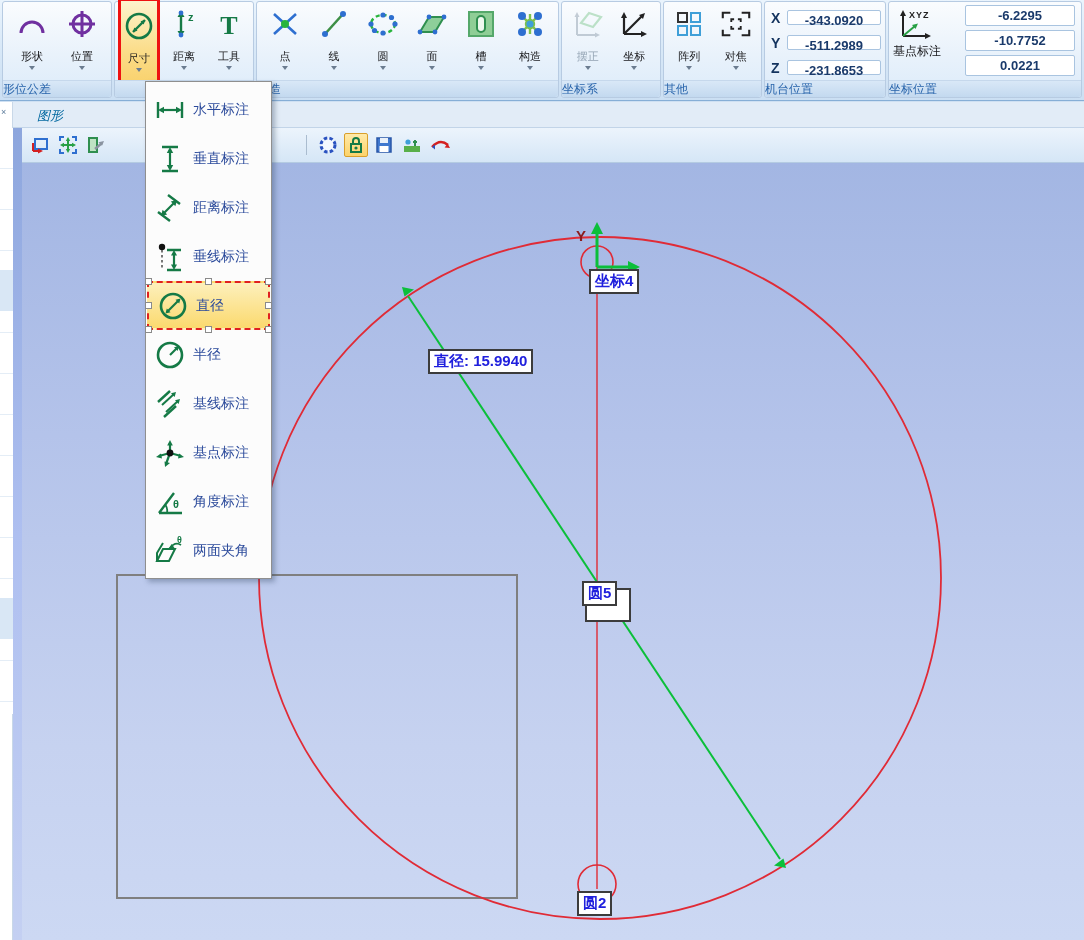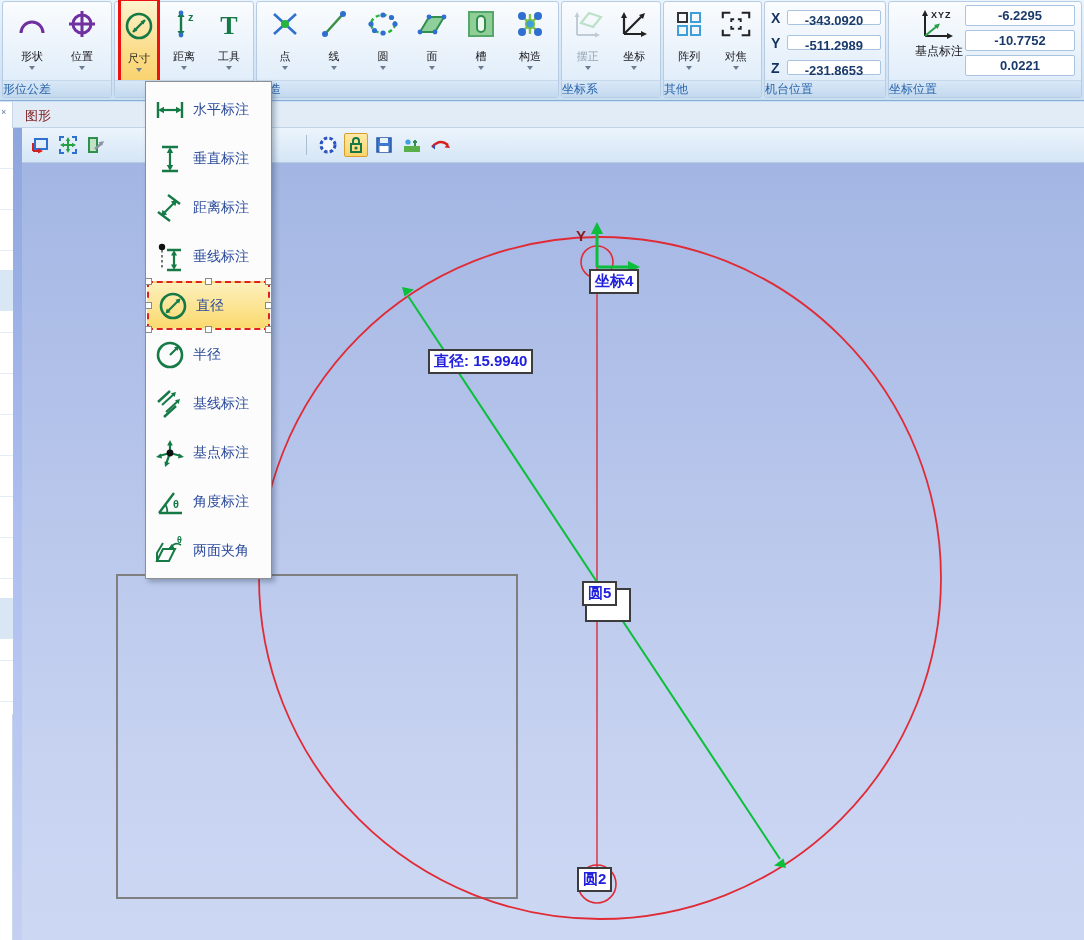--- a/index.html
+++ b/index.html
@@ -30,39 +30,39 @@
   .rbtn.disabled .ric { opacity:.55; }
   .rbtn.active-red { background:linear-gradient(180deg,#fdf3cd 0%,#fbdd8a 55%,#f9cf66 100%);
     border:3px solid #ee1111; border-radius:2px; height:96px; margin-top:-4px; padding-top:8px; }
 
   
   .pos-rows { position:absolute; left:6px; top:3px; right:4px; }
   .pos-row { display:flex; align-items:center; height:25px; }
   .pos-axis { width:16px; font-size:14px; font-weight:bold; color:#13335e; }
   .valbox { flex:1; height:15px; background:#fff; border:1px solid #a9c4e0; border-radius:2px;
     font-size:13px; font-weight:bold; color:#1a3a6b; text-align:center; line-height:19px; }
-  .quick { position:absolute; left:4px; top:4px; width:70px; display:flex; flex-direction:column; align-items:flex-end; }
+  .quick { position:absolute; left:4px; top:4px; width:70px; display:flex; flex-direction:column; align-items:flex-start; }
   .quick .qlbl { font-size:12px; color:#17171a; margin-top:1px; white-space:nowrap; }
   .coordvals { position:absolute; left:76px; right:6px; top:3px; }
   .coordvals .valbox { display:block; margin-bottom:4px; height:21px; }
 
   
   .canvas-wrap { position:absolute; left:0; top:102px; width:1084px; height:838px; }
   .left-strip { position:absolute; left:0; top:0; width:13px; height:838px; background:#fff;
     border-right:1px solid #c9d8e8; }
   .left-strip .rows { position:absolute; left:0; top:26px; width:13px; height:586px;
     background:repeating-linear-gradient(180deg,#ffffff 0 40px,#e4edf6 40px 41px); }
   .left-strip .hl1 { position:absolute; left:0; top:168px; width:13px; height:41px; background:#d9e7f5; }
   .left-strip .hl2 { position:absolute; left:0; top:496px; width:13px; height:41px; background:#d9e7f5; }
   .left-strip .closex { position:absolute; left:1px; top:5px; font-size:9px; color:#5a7a9a; }
   .left-bar { position:absolute; left:13px; top:26px; width:9px; height:812px;
     background:linear-gradient(180deg,#8da6dd 0%,#aebff0 50%,#c4d0f2 100%); }
   .tab-row { position:absolute; left:13px; top:0; width:1071px; height:26px;
     background:#e2ecf7; border-bottom:1px solid #c2d4e8; }
-  .tab-row .tab-label { position:absolute; left:12px; top:5px; font-size:13px; color:#7f1d1d; }
+  .tab-row .tab-label { position:absolute; left:24px; top:5px; font-size:13px; color:#0369a1;font-style:italic; }
   .tool-row { position:absolute; left:22px; top:26px; width:1062px; height:35px;
     background:linear-gradient(180deg,#ecf4fc 0%,#d5e6f6 100%); border-bottom:1px solid #b4cbe2;
     display:flex; align-items:center; }
   .tbtn { width:24px; height:24px; margin-left:4px; display:flex; align-items:center; justify-content:center; border-radius:2px; }
   .tbtn.hl { background:linear-gradient(180deg,#ffe9a8,#fcd36a); border:1px solid #d99f2b; }
   .tsep { width:1px; height:20px; background:#aabccf; margin:0 5px; }
   .draw-area { position:absolute; left:22px; top:61px; width:1062px; height:777px;
     background:linear-gradient(180deg,#a3b6e3 0%,#b4c3ea 35%,#c6d2f0 75%,#ccd8f3 100%); }
 
   svg.overlay { position:absolute; left:0; top:0; width:1084px; height:940px; pointer-events:none; z-index:3; }
@@ -433,21 +433,21 @@
     <line x1="597" y1="267" x2="630" y2="267" stroke="#0bbf3a" stroke-width="3"></line>
     <polygon points="640,267 628,261 628,273" fill="#0bbf3a"></polygon>
     <text x="576" y="241" font-size="15" font-weight="bold" fill="#8b1c1c">Y</text>
     <text x="618" y="282" font-size="14" font-weight="bold" fill="#4a3a20">X</text>
   </svg>
 
   <div class="ghostbox" style="left:585px;top:588px;width:46px;height:34px;"></div>
   <div class="clabel" style="left:589px;top:269px;">坐标4</div>
   <div class="clabel" style="left:428px;top:349px;">直径: 15.9940</div>
   <div class="clabel" style="left:582px;top:581px;">圆5</div>
-  <div class="clabel" style="left:577px;top:867px;">圆2</div>
+  <div class="clabel" style="left:577px;top:891px;">圆2</div>
 
   <div class="menu">
 
     <div class="mi">
       <span class="mi-icon">
         <svg class="ics" width="32" height="32" viewBox="0 0 32 32">
             <path d="M4 8 V24 M28 8 V24" stroke="#157a46" stroke-width="2.4"></path>
             <line x1="7" y1="16" x2="25" y2="16" stroke="#157a46" stroke-width="2.2"></line>
             <polygon points="4,16 10,12.8 10,19.2" fill="#157a46"></polygon>
             <polygon points="28,16 22,12.8 22,19.2" fill="#157a46"></polygon>

